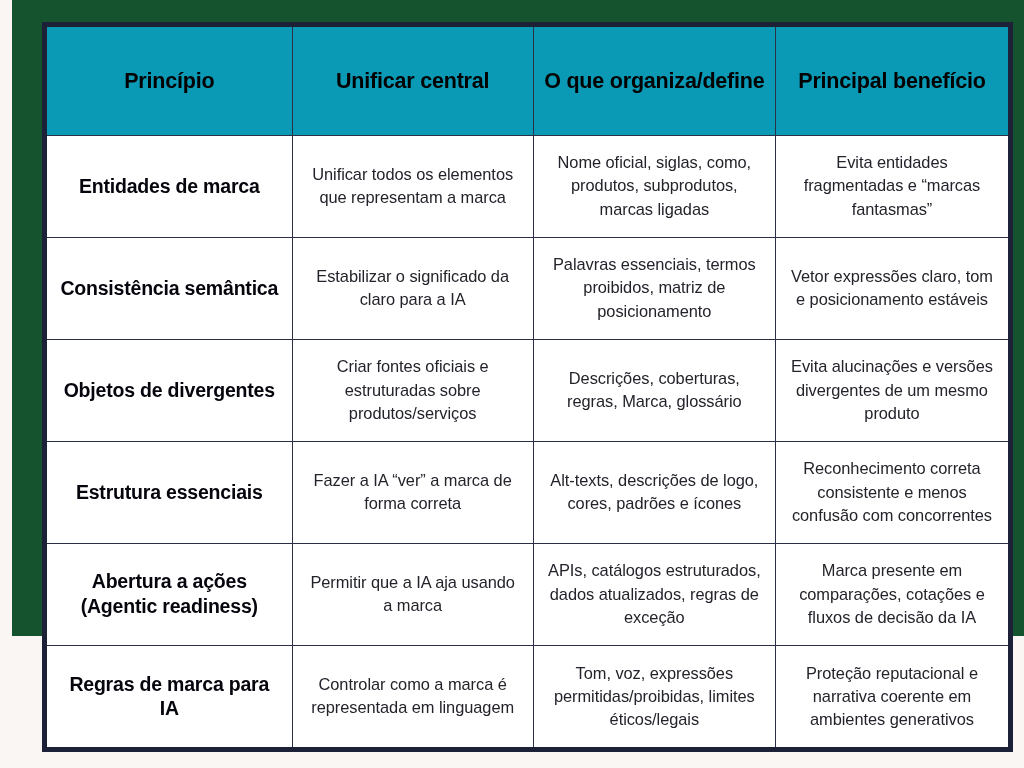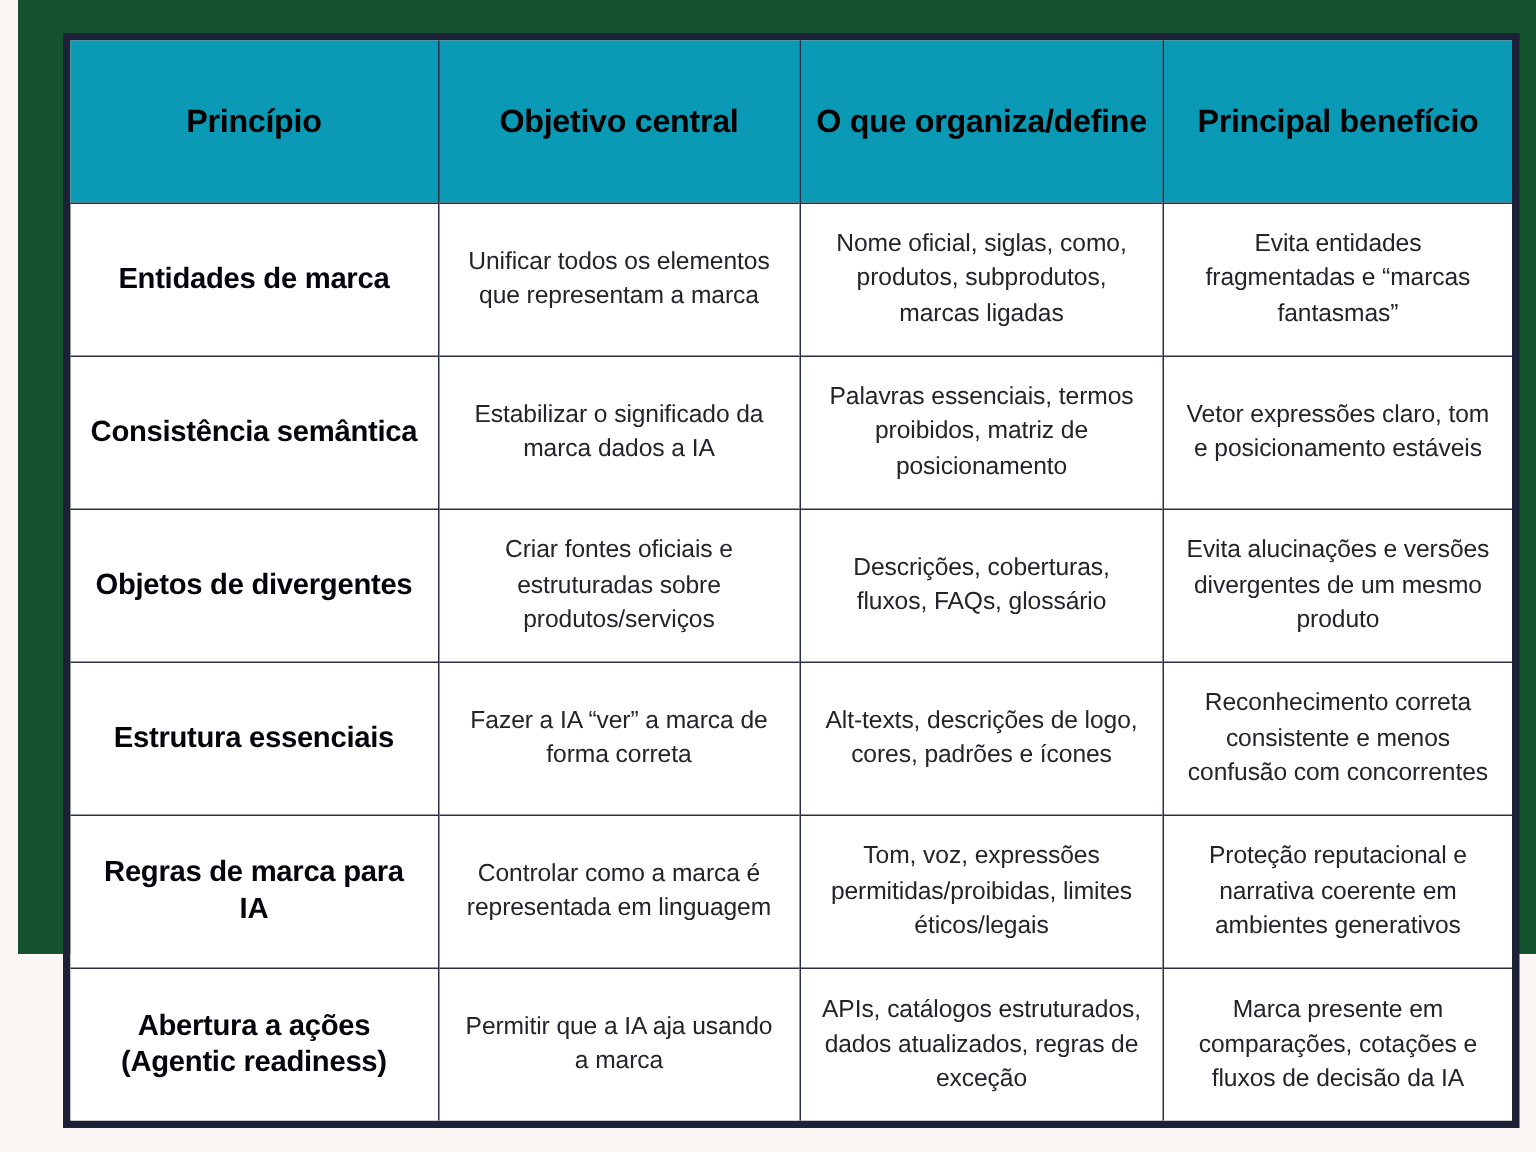--- a/index.html
+++ b/index.html
@@ -101,58 +101,58 @@
     <table class="principles">
       <colgroup>
         <col class="c1">
           <col class="c2">
           <col class="c3">
           <col class="c4">
       </colgroup>
       <thead>
         <tr>
           <th>Princípio</th>
-          <th>Objetivo central</th>
+          <th>Unificar central</th>
           <th>O que organiza/define</th>
           <th>Principal benefício</th>
         </tr>
       </thead>
       <tbody>
         <tr>
           <td class="principle">Entidades de marca</td>
           <td class="body-cell">Unificar todos os elementos que representam a marca</td>
           <td class="body-cell">Nome oficial, siglas, como, produtos, subprodutos, marcas ligadas</td>
           <td class="body-cell">Evita entidades fragmentadas e “marcas fantasmas”</td>
         </tr>
         <tr>
           <td class="principle">Consistência semântica</td>
-          <td class="body-cell">Estabilizar o significado da marca dados a IA</td>
+          <td class="body-cell">Estabilizar o significado da claro para a IA</td>
           <td class="body-cell">Palavras essenciais, termos proibidos, matriz de posicionamento</td>
           <td class="body-cell">Vetor expressões claro, tom e posicionamento estáveis</td>
         </tr>
         <tr>
           <td class="principle">Objetos de divergentes</td>
           <td class="body-cell">Criar fontes oficiais e estruturadas sobre produtos/serviços</td>
-          <td class="body-cell">Descrições, coberturas, fluxos, FAQs, glossário</td>
+          <td class="body-cell">Descrições, coberturas, regras, Marca, glossário</td>
           <td class="body-cell">Evita alucinações e versões divergentes de um mesmo produto</td>
         </tr>
         <tr>
           <td class="principle">Estrutura essenciais</td>
           <td class="body-cell">Fazer a IA “ver” a marca de forma correta</td>
           <td class="body-cell">Alt-texts, descrições de logo, cores, padrões e ícones</td>
           <td class="body-cell">Reconhecimento correta consistente e menos confusão com concorrentes</td>
         </tr>
         <tr>
+          <td class="principle">Abertura a ações (Agentic readiness)</td>
+          <td class="body-cell">Permitir que a IA aja usando a marca</td>
+          <td class="body-cell">APIs, catálogos estruturados, dados atualizados, regras de exceção</td>
+          <td class="body-cell">Marca presente em comparações, cotações e fluxos de decisão da IA</td>
+        </tr>
+        <tr>
           <td class="principle">Regras de marca para IA</td>
           <td class="body-cell">Controlar como a marca é representada em linguagem</td>
           <td class="body-cell">Tom, voz, expressões permitidas/proibidas, limites éticos/legais</td>
           <td class="body-cell">Proteção reputacional e narrativa coerente em ambientes generativos</td>
-        </tr>
-        <tr>
-          <td class="principle">Abertura a ações (Agentic readiness)</td>
-          <td class="body-cell">Permitir que a IA aja usando a marca</td>
-          <td class="body-cell">APIs, catálogos estruturados, dados atualizados, regras de exceção</td>
-          <td class="body-cell">Marca presente em comparações, cotações e fluxos de decisão da IA</td>
         </tr>
       </tbody>
     </table>
   </div>
 </div>
 
 </body></html>

